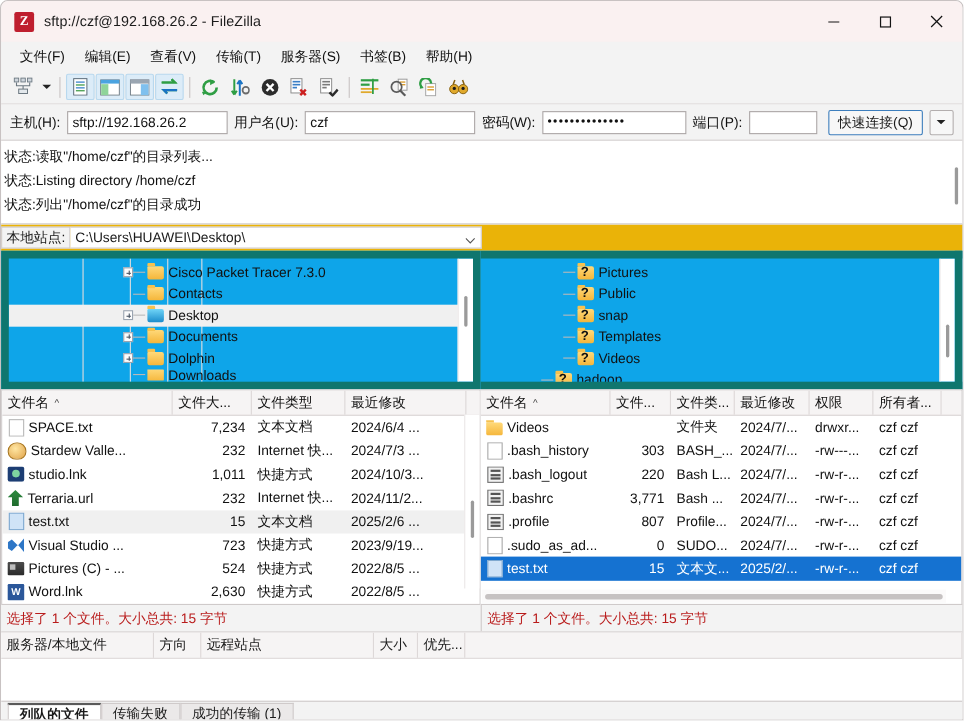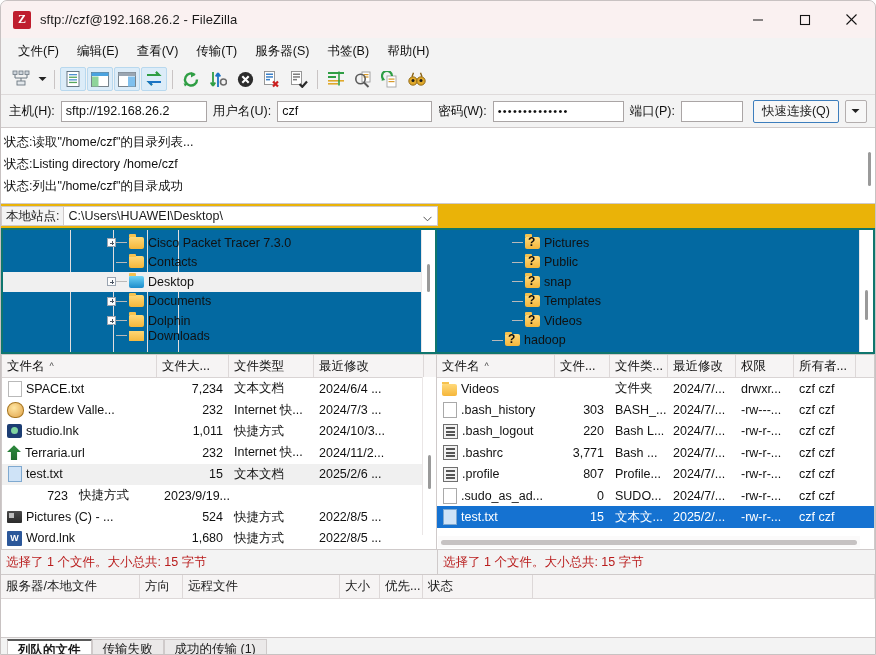--- a/index.html
+++ b/index.html
@@ -150,22 +150,22 @@
     border: 1px solid #cfcaca; border-left: none;
     background: #fff; display: flex; align-items: center;
     padding-left: 4px; font-size: 12.5px; position: relative;
     overflow: hidden; white-space: nowrap;
   }
   .pathbox .chev { position: absolute; right: 5px; top: 4px; }
 
   
   .treerow { display: flex; height: 126px; min-height: 126px; }
   .treepane {
-    position: relative; background: #0369a1; overflow: hidden;
-    border: 2px solid #0f766e; box-sizing: border-box;
+    position: relative; background: #0ea5e9; overflow: hidden;
+    border: 7px solid #0f766e; box-sizing: border-box;
   }
   .treepane.left { width: 437px; }
   .treepane.right { width: 439px; border-left: none; }
   .tree-cols { position: absolute; left: 0; top: 0; bottom: 0; display: flex; }
   .tcol { border-right: 1px solid #e2dede; height: 100%; }
   .tree-items { position: relative; padding-top: 3px; }
   .titem {
     height: 19.5px; display: flex; align-items: center;
     font-size: 12.5px; white-space: nowrap; color: #111;
   }
@@ -627,41 +627,45 @@
           <div class="lc" style="width:155px">
               <span class="ficon ic-txtblue"></span>
               <span>test.txt</span>
             </div>
           <div class="lc num" style="width:72px">15</div>
           <div class="lc" style="width:85px">文本文档</div>
           <div class="lc" style="width:110px">2025/2/6 ...</div>
         </div>
 
         <div class="lrow">
+          <div class="lc" style="width:155px">
+              <span class="ficon ic-vs"></span>
+              <span>Visual Studio ...</span>
+            </div>
           <div class="lc num" style="width:72px">723</div>
           <div class="lc" style="width:85px">快捷方式</div>
           <div class="lc" style="width:110px">2023/9/19...</div>
         </div>
 
         <div class="lrow">
           <div class="lc" style="width:155px">
               <span class="ficon ic-win"></span>
               <span>Pictures (C) - ...</span>
             </div>
           <div class="lc num" style="width:72px">524</div>
           <div class="lc" style="width:85px">快捷方式</div>
           <div class="lc" style="width:110px">2022/8/5 ...</div>
         </div>
 
         <div class="lrow">
           <div class="lc" style="width:155px">
               <span class="ficon ic-word">W</span>
               <span>Word.lnk</span>
             </div>
-          <div class="lc num" style="width:72px">1,680</div>
+          <div class="lc num" style="width:72px">2,630</div>
           <div class="lc" style="width:85px">快捷方式</div>
           <div class="lc" style="width:110px">2022/8/5 ...</div>
         </div>
 
         <div class="lrow" style="height:10px;overflow:hidden;opacity:.55">
           <div class="lc" style="width:155px">
               <span class="ficon ic-excel"></span>
               <span>622页 程序设...</span>
             </div>
           <div class="lc num" style="width:72px">162</div>
@@ -780,24 +784,23 @@
 
   <div class="statusrow">
     <div class="statuscell left">选择了 1 个文件。大小总共: 15 字节</div>
     <div class="statuscell right">选择了 1 个文件。大小总共: 15 字节</div>
   </div>
 
   <div class="queue">
     <div class="qhead">
       <div class="qh" style="width:139px">服务器/本地文件</div>
       <div class="qh" style="width:43px">方向</div>
-      <div class="qh" style="width:157px">远程文件</div>
+      <div class="qh" style="width:157px">远程站点</div>
       <div class="qh" style="width:40px">大小</div>
       <div class="qh" style="width:43px">优先...</div>
-      <div class="qh" style="width:110px">状态</div>
       <div class="qh" style="flex:1"></div>
     </div>
     <div class="qbody"></div>
     <div class="qtabs">
       <div class="qtab active">列队的文件</div>
       <div class="qtab">传输失败</div>
       <div class="qtab">成功的传输 (1)</div>
     </div>
   </div>
 

